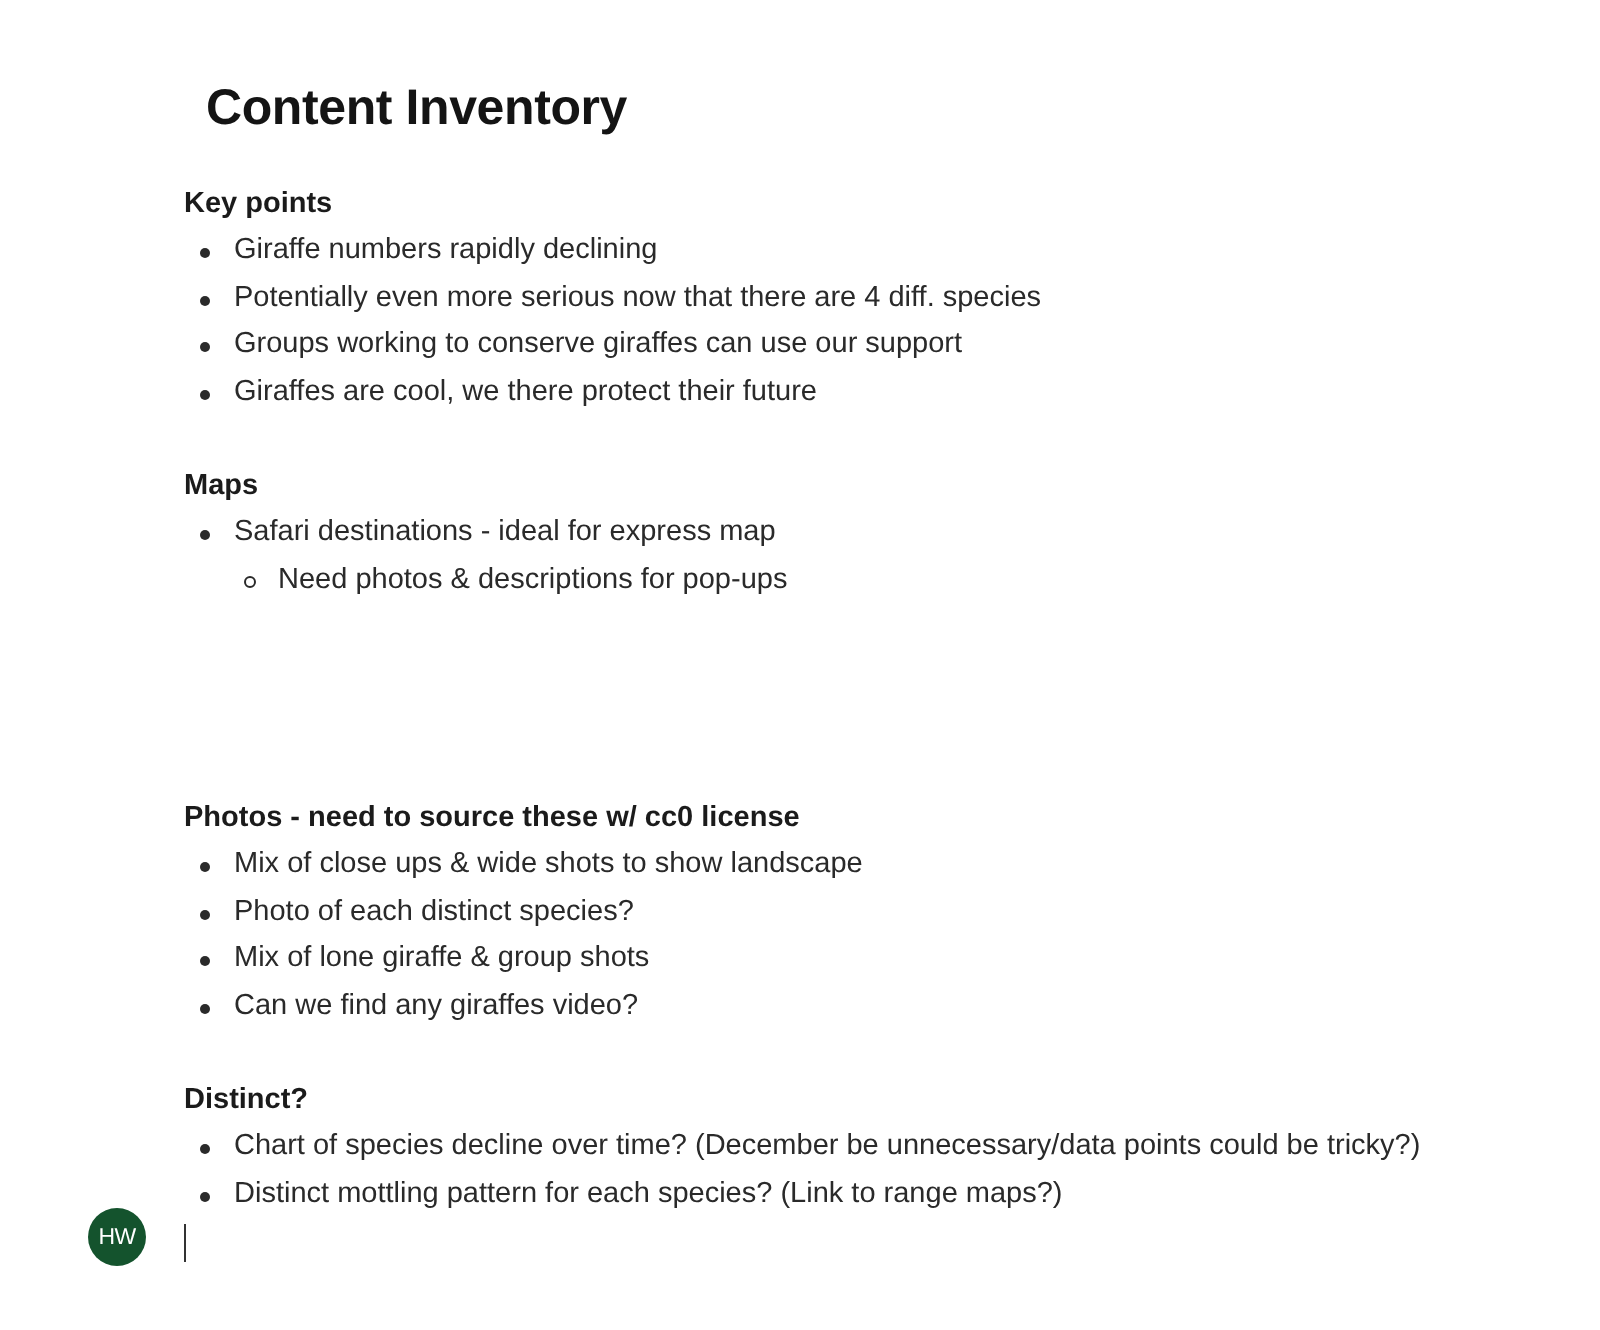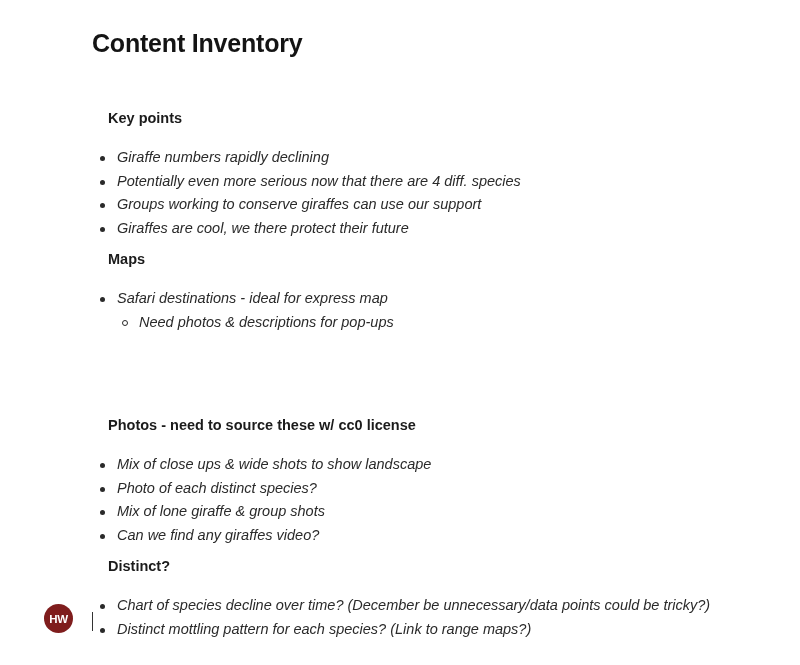--- a/index.html
+++ b/index.html
@@ -17,50 +17,49 @@
     }
     .doc {
       position: absolute;
       left: 92px;
       top: 26px;
       width: 680px;
     }
     .title {
       font-size: 25px;
       font-weight: bold;
-      margin: 0;
+      margin: 11px;
       height: 34px;
       line-height: 34px;
       letter-spacing: -0.2px;
       color: #141414;
     }
     .section {
       position: absolute;
       left: 0;
     }
     .heading {
       font-size: 14.5px;
       font-weight: bold;
       height: 23px;
       line-height: 23px;
-      margin: 16px;
+      margin: 0;
       color: #1b1b1b;
     }
     ul.lvl1 {
       list-style: none;
       margin: 0;
       padding: 0;
     }
     ul.lvl1 > li {
       position: relative;
       padding-left: 25px;
       font-size: 14.5px;
       line-height: 23.5px;
       color: #2a2a2a;
-      font-style: italic;
     }
     ul.lvl1 > li > .bullet {
       position: absolute;
       left: 8px;
       top: 10px;
       width: 5px;
       height: 5px;
       border-radius: 50%;
       background: #2a2a2a;
     }
@@ -86,24 +85,24 @@
       border: 1px solid #2a2a2a;
       background: transparent;
     }
     .avatar {
       position: absolute;
       left: 44px;
       top: 604px;
       width: 29px;
       height: 29px;
       border-radius: 50%;
-      background: #7f1d1d;
+      background: #14532d;
       color: #ffffff;
       font-size: 11.5px;
-      font-weight: bold;
+      font-weight: normal;
       display: flex;
       align-items: center;
       justify-content: center;
       letter-spacing: -0.3px;
     }
     .cursor {
       position: absolute;
       left: 92px;
       top: 612px;
       width: 1px;

